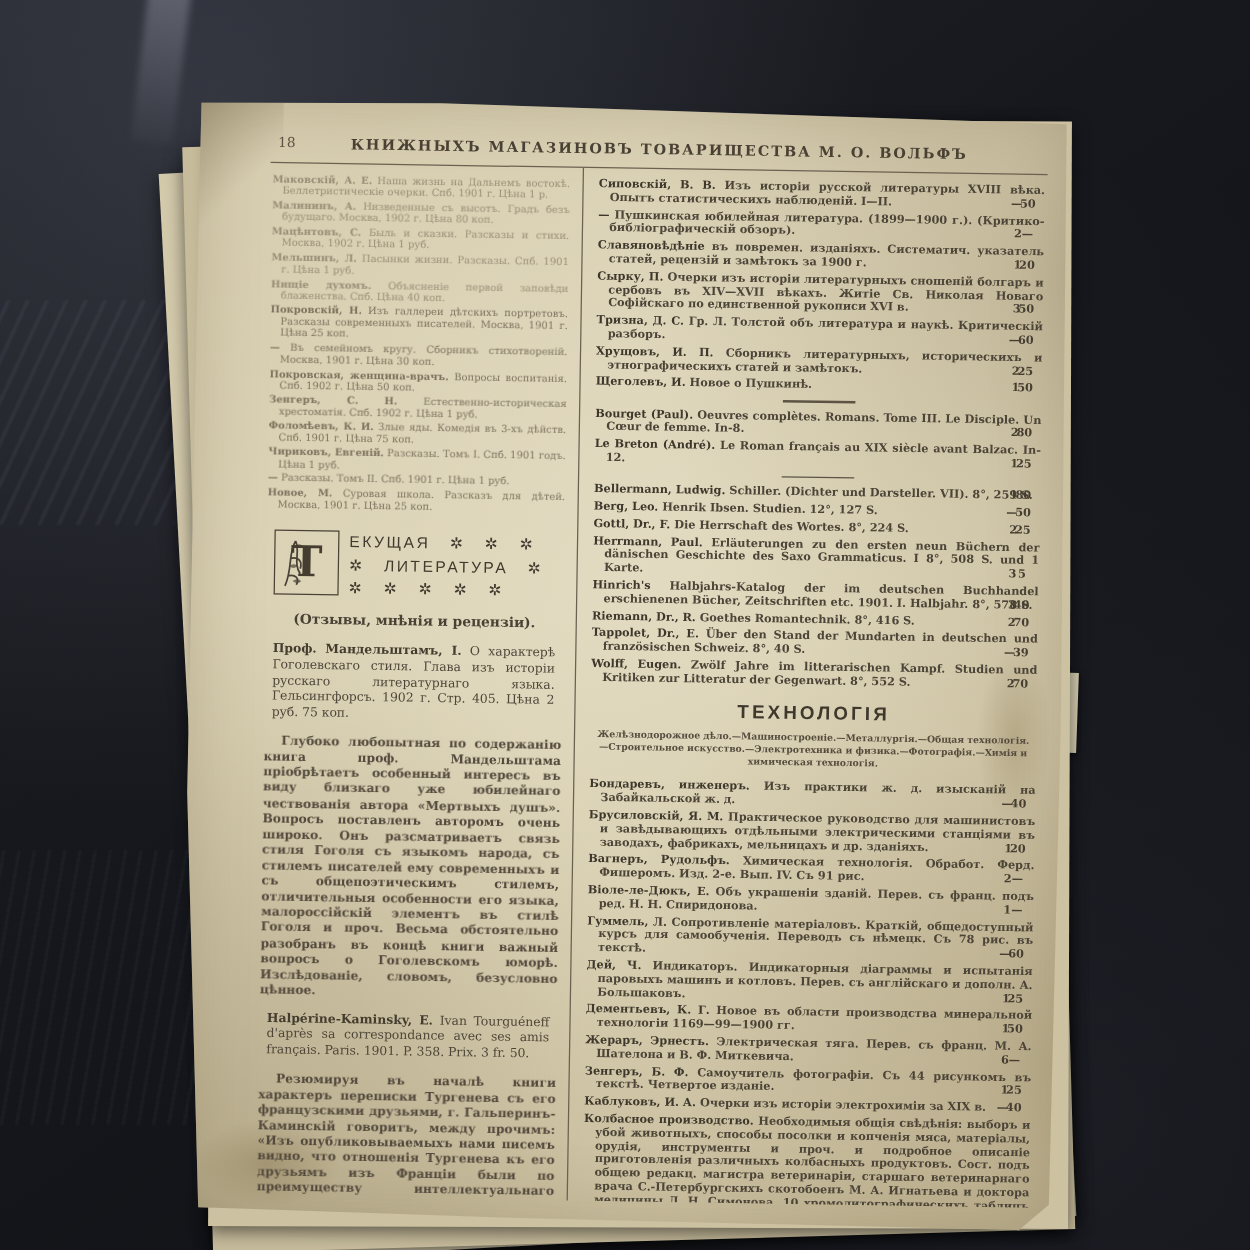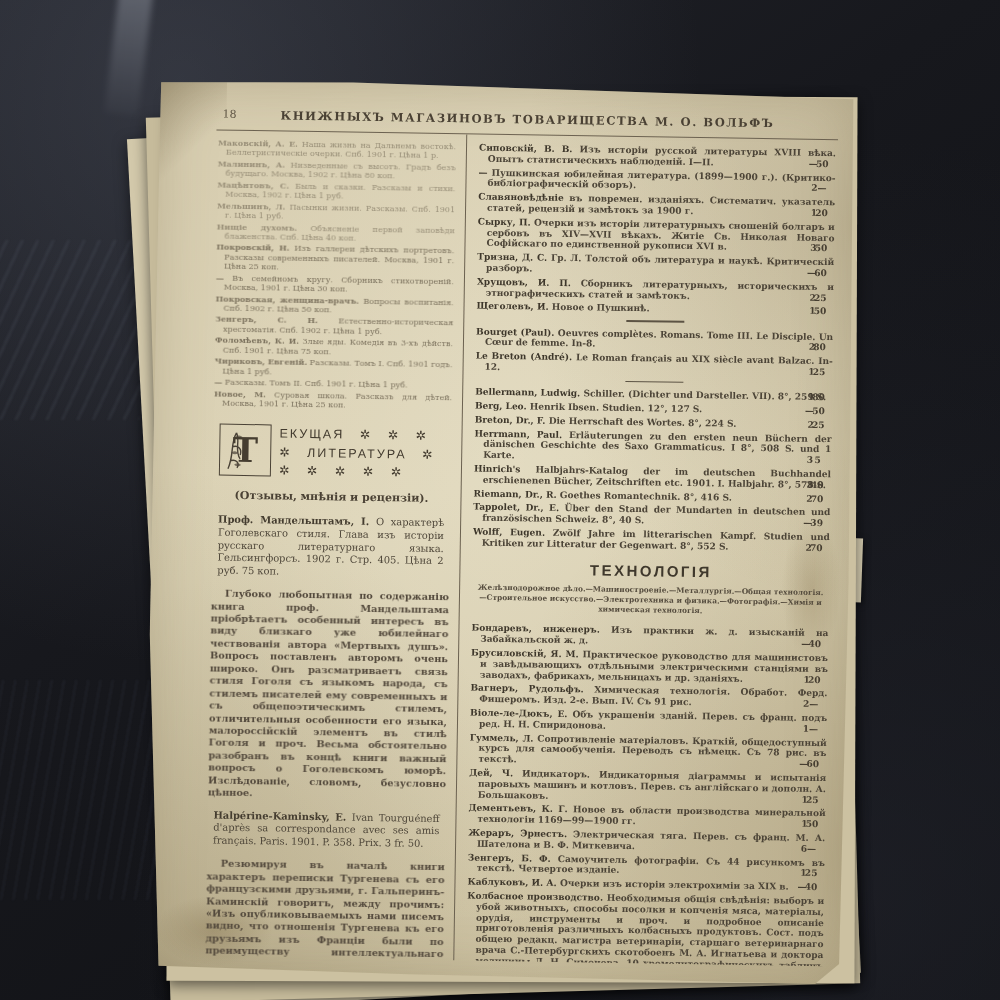--- a/index.html
+++ b/index.html
@@ -225,21 +225,21 @@
             <p class="rentry"><b class="nm">Bellermann, Ludwig.</b> <span>Schiller. (Dichter und Darsteller. VII). 8°, 259 S.</span><span class="price">
                 <span class="rub">1</span>
                 <span class="kop">80</span>
               </span></p>
 
             <p class="rentry"><b class="nm">Berg, Leo.</b> <span>Henrik Ibsen. Studien. 12°, 127 S.</span><span class="price">
                 <span class="rub">—</span>
                 <span class="kop">50</span>
               </span></p>
 
-            <p class="rentry"><b class="nm">Breton, Dr., F.</b> <span>Die Herrschaft des Wortes. 8°, 224 S.</span><span class="price">
+            <p class="rentry"><b class="nm">Gottl, Dr., F.</b> <span>Die Herrschaft des Wortes. 8°, 224 S.</span><span class="price">
                 <span class="rub">2</span>
                 <span class="kop">25</span>
               </span></p>
 
             <p class="rentry"><b class="nm">Herrmann, Paul.</b> <span>Erläuterungen zu den ersten neun Büchern der dänischen Geschichte des Saxo Grammaticus. I 8°, 508 S. und 1 Karte.</span><span class="price">
                 <span class="rub">3</span>
                 <span class="kop">5</span>
               </span></p>
 
             <p class="rentry"><b class="nm">Hinrich's</b> <span>Halbjahrs-Katalog der im deutschen Buchhandel erschienenen Bücher, Zeitschriften etc. 1901. I. Halbjahr. 8°, 578 S.</span><span class="price">

